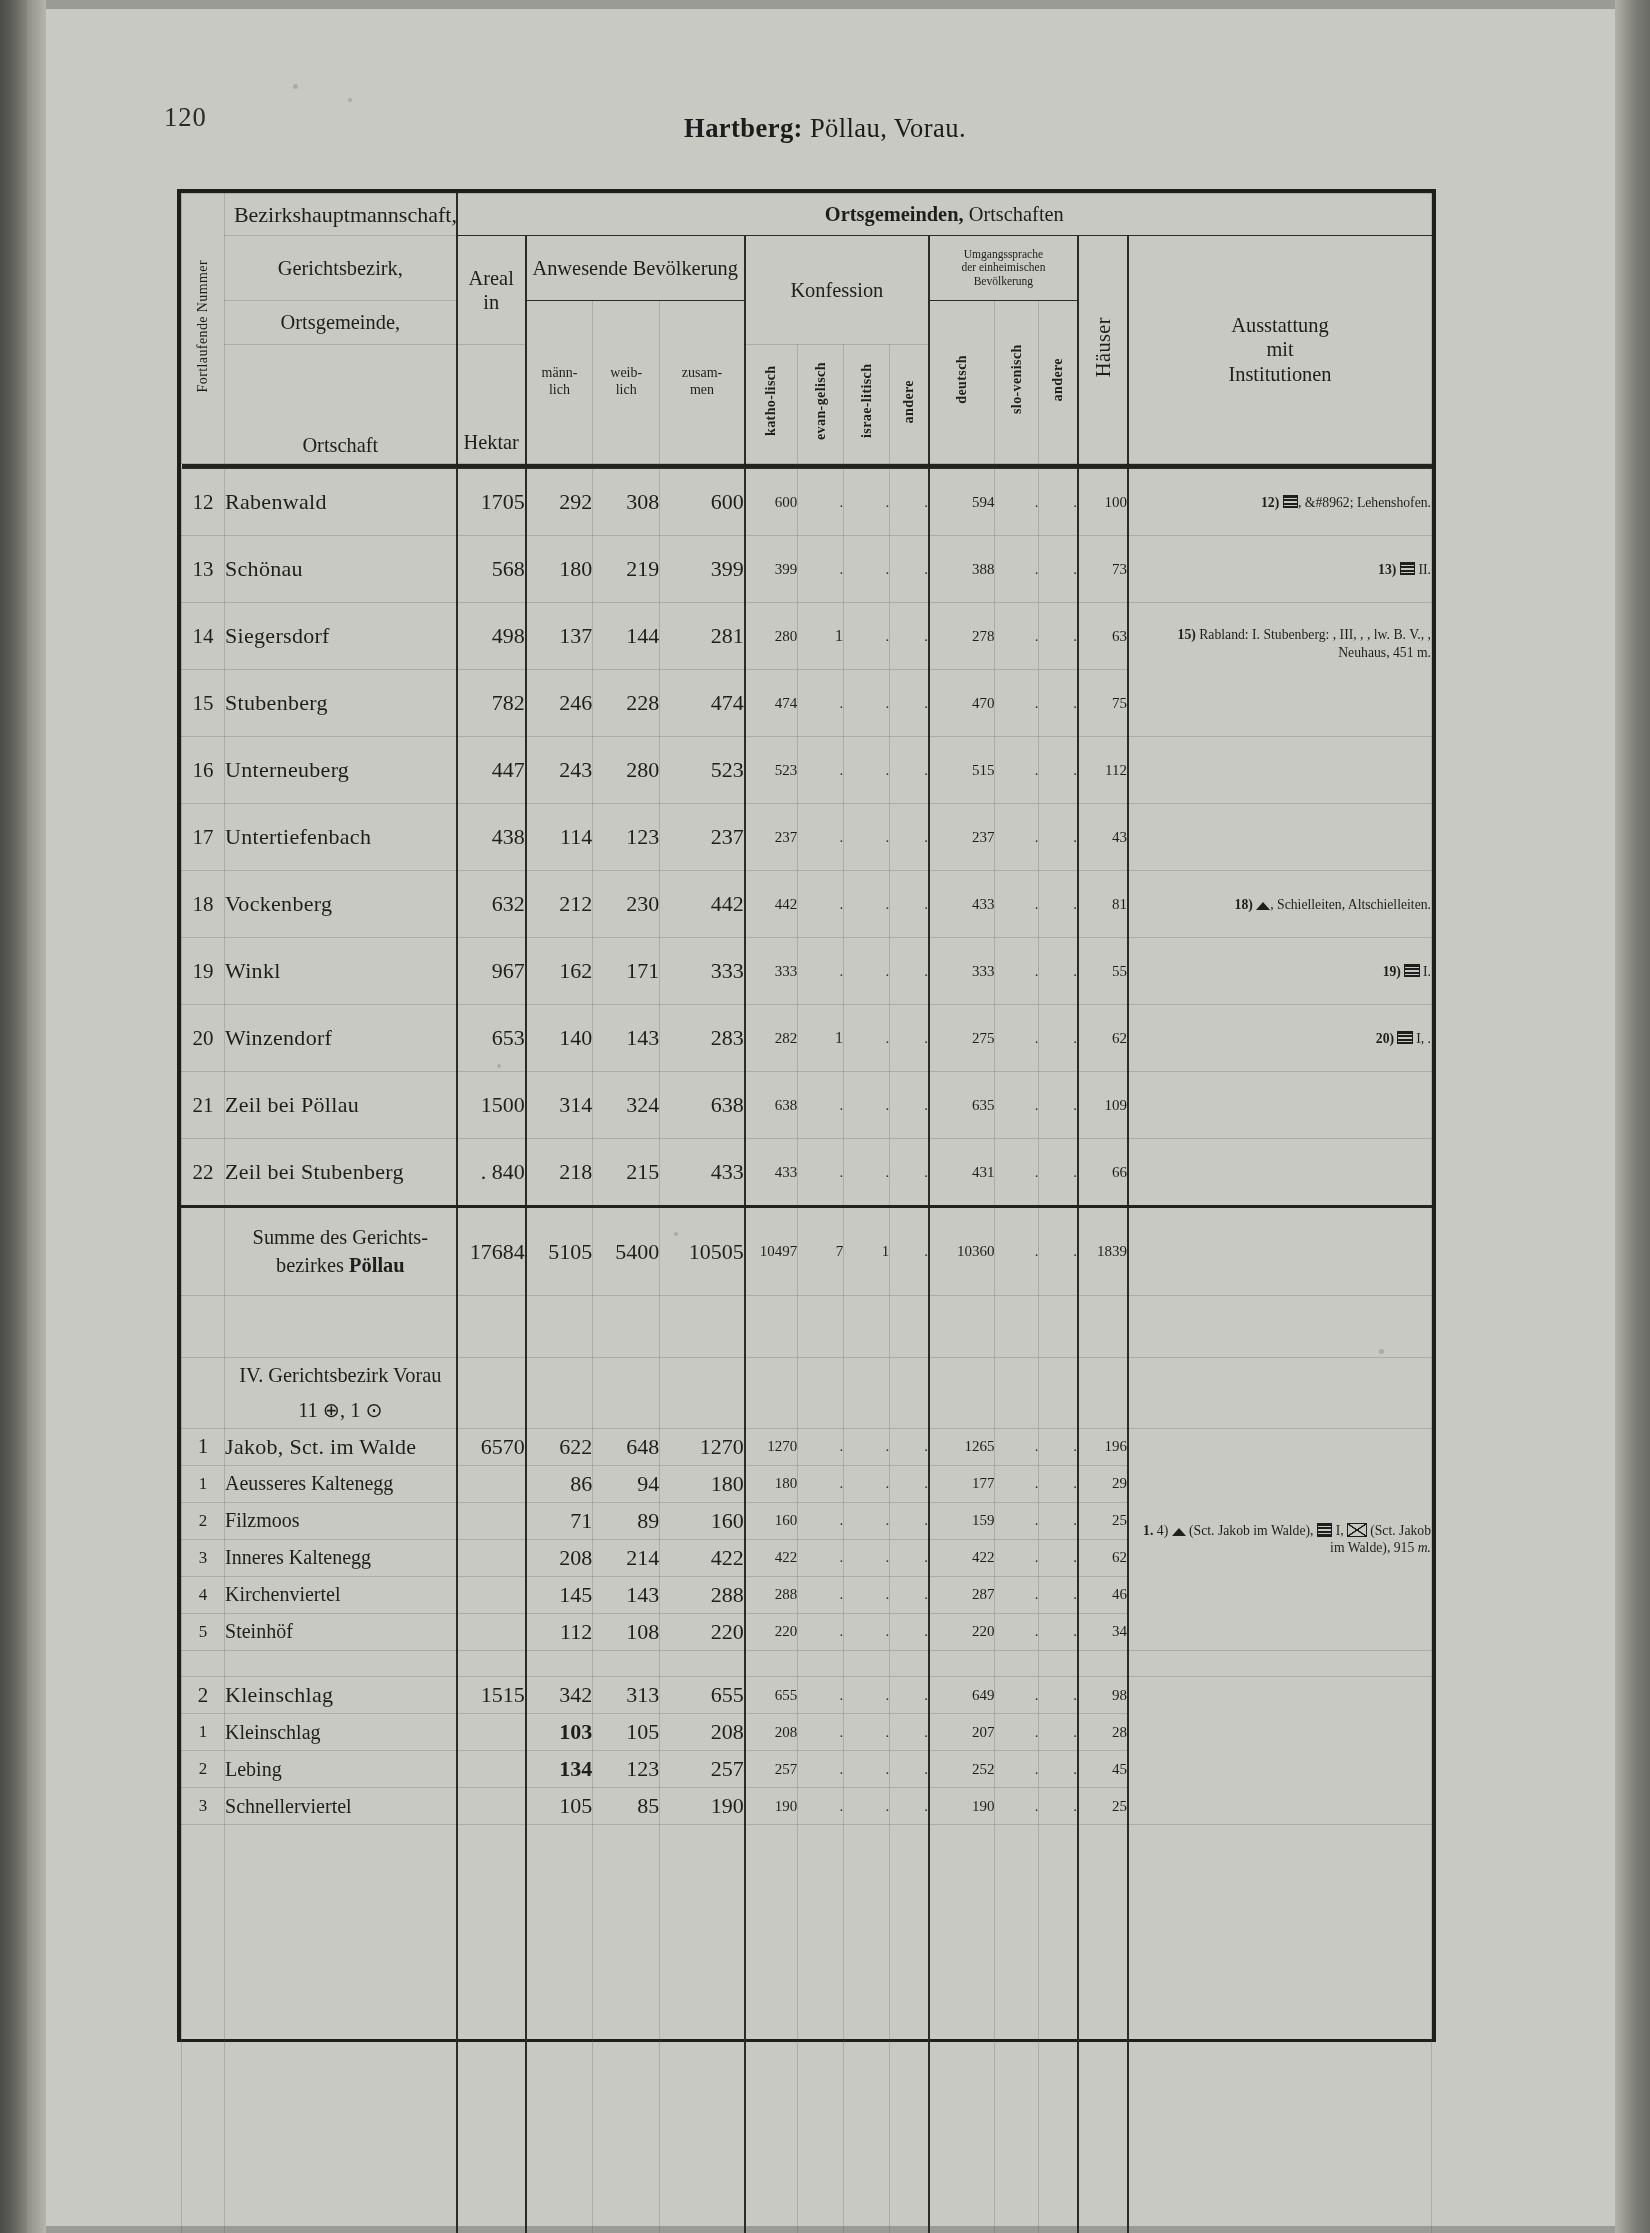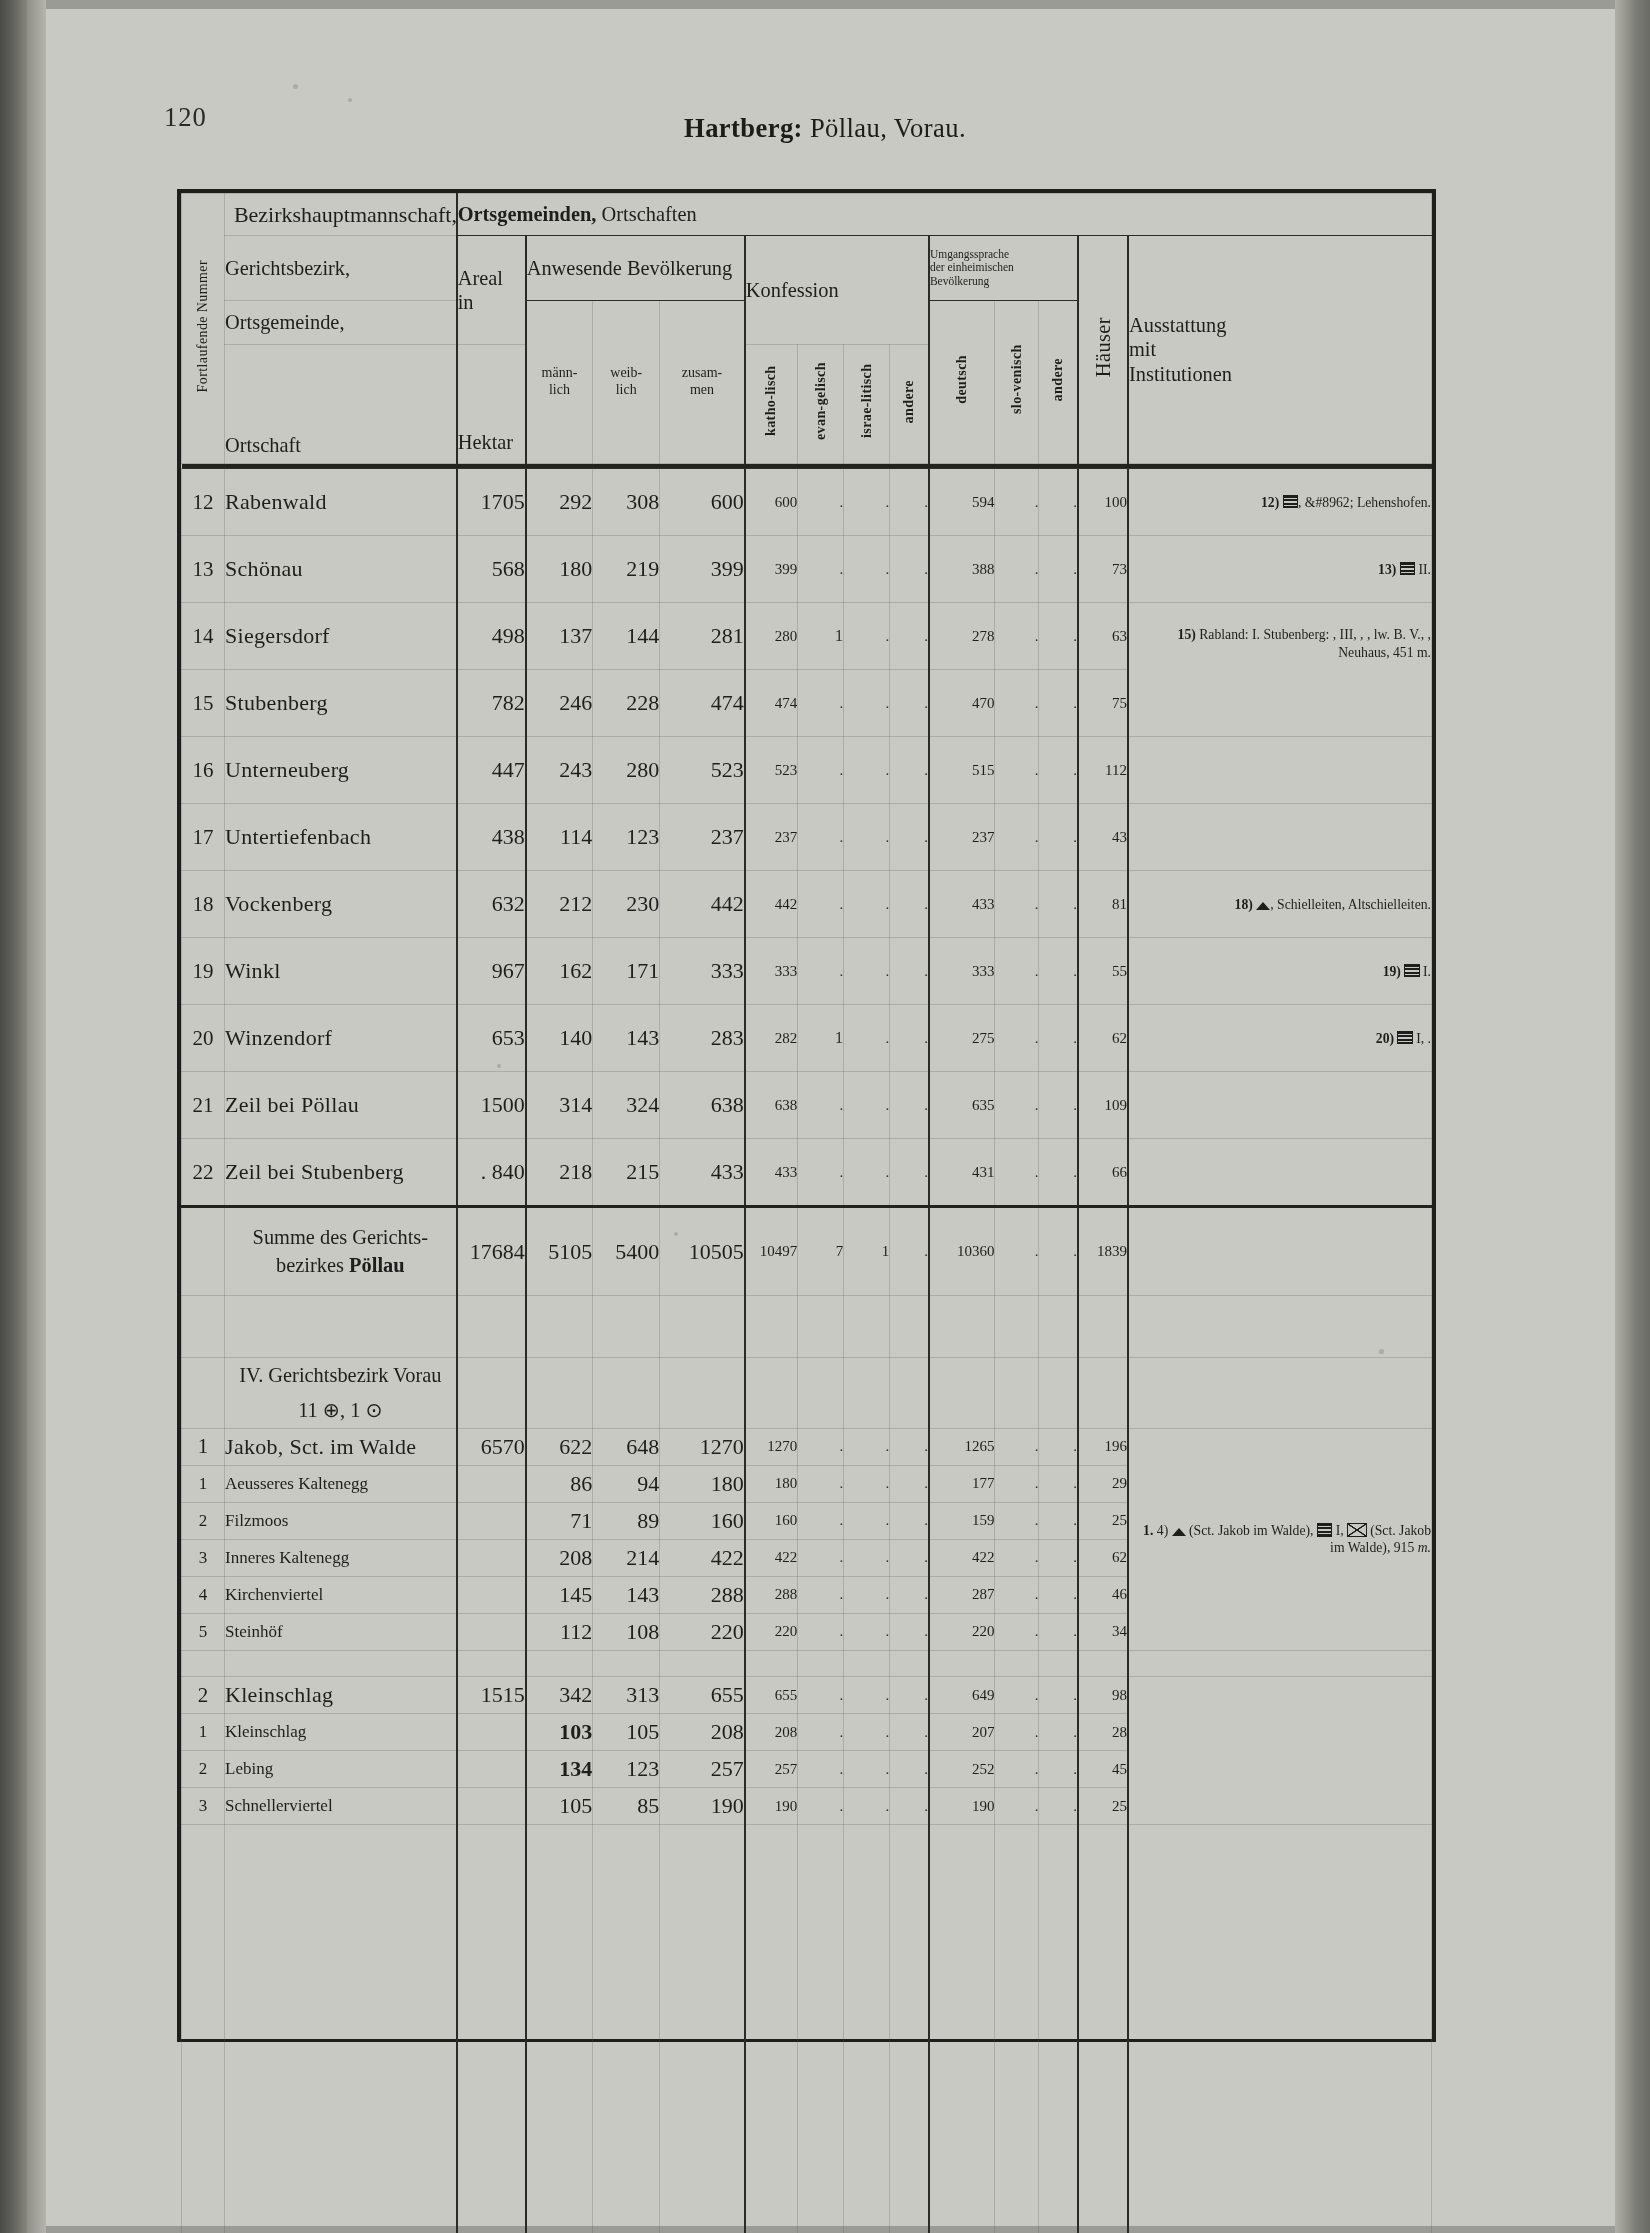--- a/index.html
+++ b/index.html
@@ -99,20 +99,21 @@
     padding: 0;
     vertical-align: middle;
     font-weight: normal;
   }
   
   .v-heavy { border-left: 2.7px solid #2a2a26 !important; }
   .v-right-heavy { border-right: 2.7px solid #2a2a26 !important; }
 
   
   .hdr {
+    text-align: center;
     font-size: 17px;
     line-height: 1.18;
     color: #1e1e1c;
     padding: 2.7px 1.8px;
   }
   .hdr-big { font-size: 22px; }
   .hdr-mid { font-size: 20.4px; }
   .hdr-sm  { font-size: 14px; }
   .hdr-xs  { font-size: 11.5px; line-height:1.15;}
   .bold { font-weight: bold; }
@@ -149,21 +150,21 @@
     font-weight: normal;
   }
   td.place {
     padding-left: 19.5px;
     font-size: 22px;
     font-weight: bold;
     letter-spacing: 0.3px;
   }
   td.place-sub {
     padding-left: 19.5px;
-    font-size: 17px;
+    font-size: 20px;
     font-weight: normal;
   }
   .dot { text-align:right; padding-right: 10.6px; font-size:15px; color:#33332f;}
   td.inst {
     font-size: 13.7px;
     line-height: 1.28;
     padding: 3.5px 7px 3.5px 7px;
     vertical-align: middle;
     text-align: right;
   }

